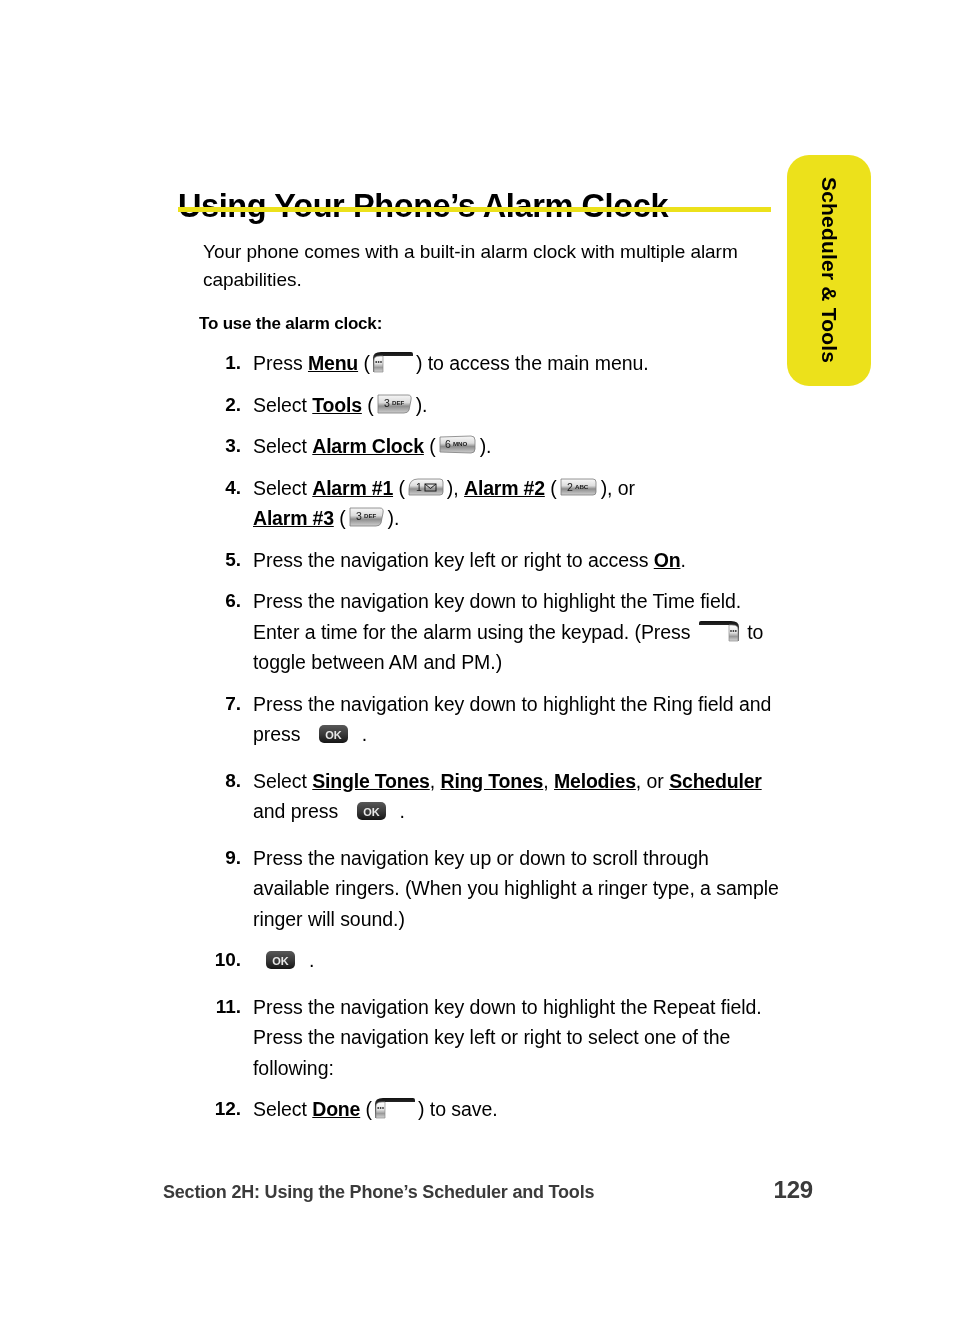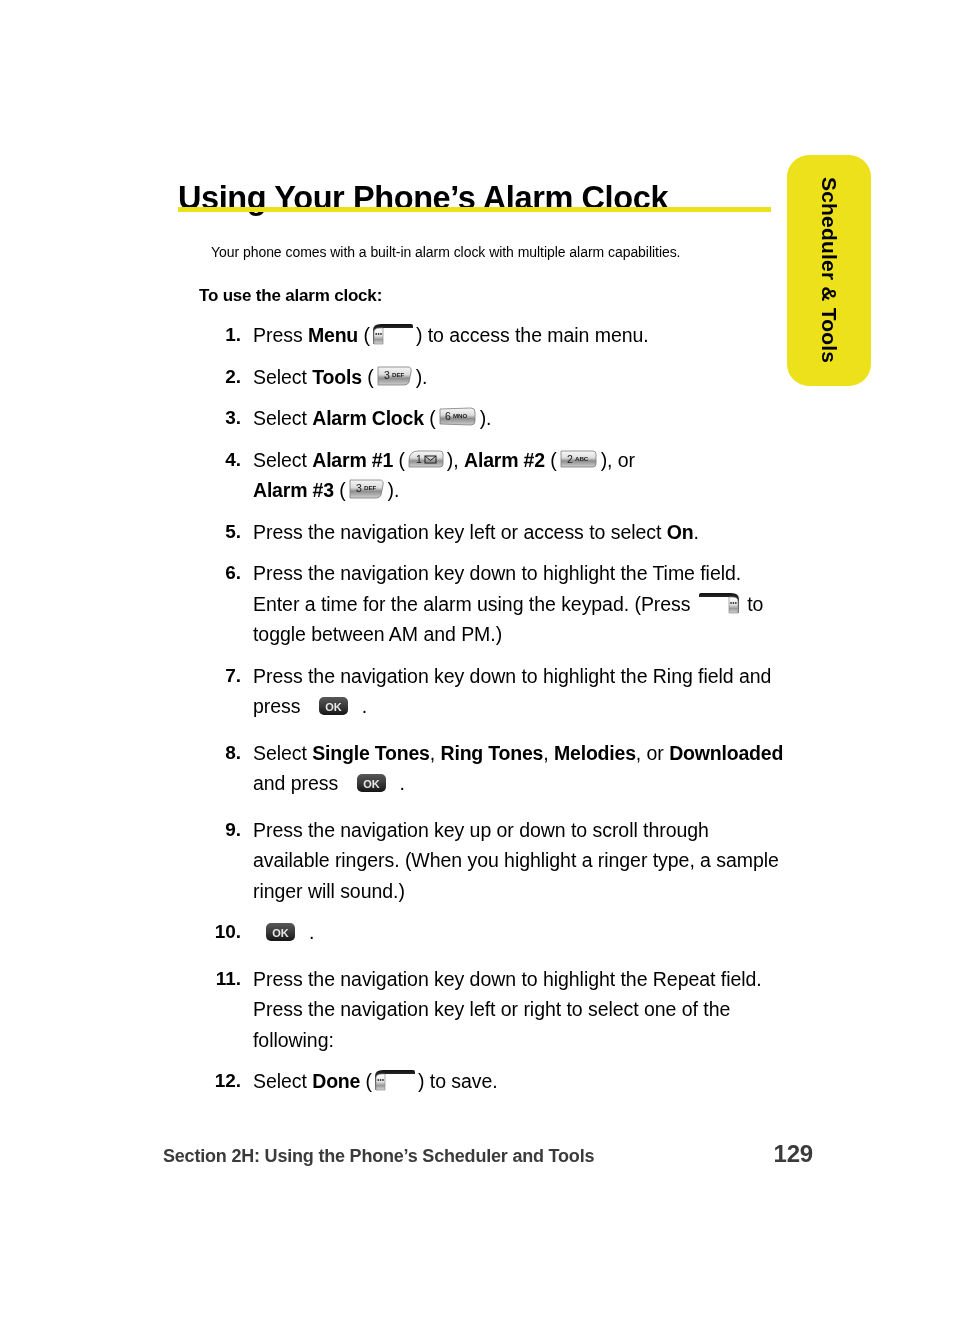--- a/index.html
+++ b/index.html
@@ -37,21 +37,21 @@
     font-weight: bold;
     letter-spacing: 0.2px;
     color: #000;
     white-space: nowrap;
   }
 
   
   .page-title {
     position: absolute;
     left: 178px;
-    top: 158px;
+    top: 166px;
     font-size: 32.5px;
     font-weight: bold;
     letter-spacing: -0.4px;
     color: #000;
     white-space: nowrap;
   }
   .title-rule {
     position: absolute;
     left: 178px;
     top: 207px;
@@ -61,24 +61,24 @@
   }
 
   
   .content {
     position: absolute;
     left: 199px;
     top: 238px;
     width: 590px;
   }
   .intro {
-    font-size: 14px;
+    font-size: 19px;
     line-height: 28px;
     letter-spacing: -0.05px;
-    margin: 0 0 20px 12px;
+    margin: 0 0 20px 4px;
   }
   .lead-in {
     font-size: 17px;
     font-weight: bold;
     letter-spacing: -0.2px;
     margin: 8px 0 14px 0;
   }
 
   ol.steps {
     list-style: none;
@@ -115,41 +115,41 @@
   }
   .sub-bullet {
     position: absolute;
     left: -18px;
     top: 10px;
     width: 7px;
     height: 7px;
     background: #ece11b;
   }
 
-  b, strong { font-weight: bold; letter-spacing: -0.2px; }
+  b, strong { font-weight: bold; letter-spacing: -0.2px; text-decoration: underline; }
 
   
   .keyicon {
     display: inline-block;
     vertical-align: -4px;
     margin: 0 1px;
   }
   .keyicon svg { display: block; }
 
   .okkey {
     display: inline-block;
     vertical-align: -5px;
     margin: 0 12px;
   }
 
   
   .footer {
     position: absolute;
     left: 163px;
-    top: 1140px;
+    top: 1176px;
     width: 650px;
     display: flex;
     justify-content: space-between;
     align-items: baseline;
     font-size: 18px;
     font-weight: bold;
     color: #3b3b3b;
     letter-spacing: -0.2px;
   }
   .footer-page { font-size: 24px; }
@@ -273,21 +273,21 @@
           <svg width="40" height="24" viewBox="0 0 40 24">
             <path d="M3 3 L33 3 Q37 3 36 8 L34 18 Q33 21 29 21 L3 21 Z" fill="url(#k3)" stroke="#7c7c7c" stroke-width="0.8"></path>
             <text x="9" y="15" font-family="Liberation Sans, sans-serif" font-size="10.5" fill="#1a1a1a">3</text>
             <text x="17" y="13" font-family="Liberation Sans, sans-serif" font-size="6.2" font-weight="bold" fill="#1a1a1a">DEF</text>
           </svg>
         </span><span>).</span>
       </li>
 
       <li>
         <span class="step-num">5.</span>
-        <span>Press the navigation key left or access to select </span><b>On</b><span>.</span>
+        <span>Press the navigation key left or right to access </span><b>On</b><span>.</span>
       </li>
 
       <li>
         <span class="step-num">6.</span>
         <span>Press the navigation key down to highlight the Time field. Enter a time for the alarm using the keypad. (Press </span><span class="keyicon">
           <svg width="44" height="24" viewBox="0 0 44 24">
             <defs>
               <linearGradient id="sk2" x1="0" y1="0" x2="0" y2="1">
                 <stop offset="0" stop-color="#ffffff"></stop>
                   <stop offset="0.45" stop-color="#e8e8e8"></stop>
@@ -320,21 +320,21 @@
               </linearGradient>
             </defs>
             <rect x="1" y="3" width="29" height="18" rx="5" ry="5" fill="url(#okg)"></rect>
             <text x="15.5" y="16.5" text-anchor="middle" font-family="Liberation Sans, sans-serif" font-size="11" font-weight="bold" fill="#e8e8e8">OK</text>
           </svg>
         </span><span>.</span>
       </li>
 
       <li>
         <span class="step-num">8.</span>
-        <span>Select </span><b>Single Tones</b><span>, </span><b>Ring Tones</b><span>, </span><b>Melodies</b><span>, or </span><b>Downloaded</b><span> and press </span><span class="okkey">
+        <span>Select </span><b>Single Tones</b><span>, </span><b>Ring Tones</b><span>, </span><b>Melodies</b><span>, or </span><b>Scheduler</b><span> and press </span><span class="okkey">
           <svg width="32" height="24" viewBox="0 0 32 24">
             <rect x="1" y="3" width="29" height="18" rx="5" ry="5" fill="url(#okg)"></rect>
             <text x="15.5" y="16.5" text-anchor="middle" font-family="Liberation Sans, sans-serif" font-size="11" font-weight="bold" fill="#e8e8e8">OK</text>
           </svg>
         </span><span>.</span>
       </li>
 
       <li>
         <span class="step-num">9.</span>
         <span>Press the navigation key up or down to scroll through available ringers. (When you highlight a ringer type, a sample ringer will sound.)</span>

